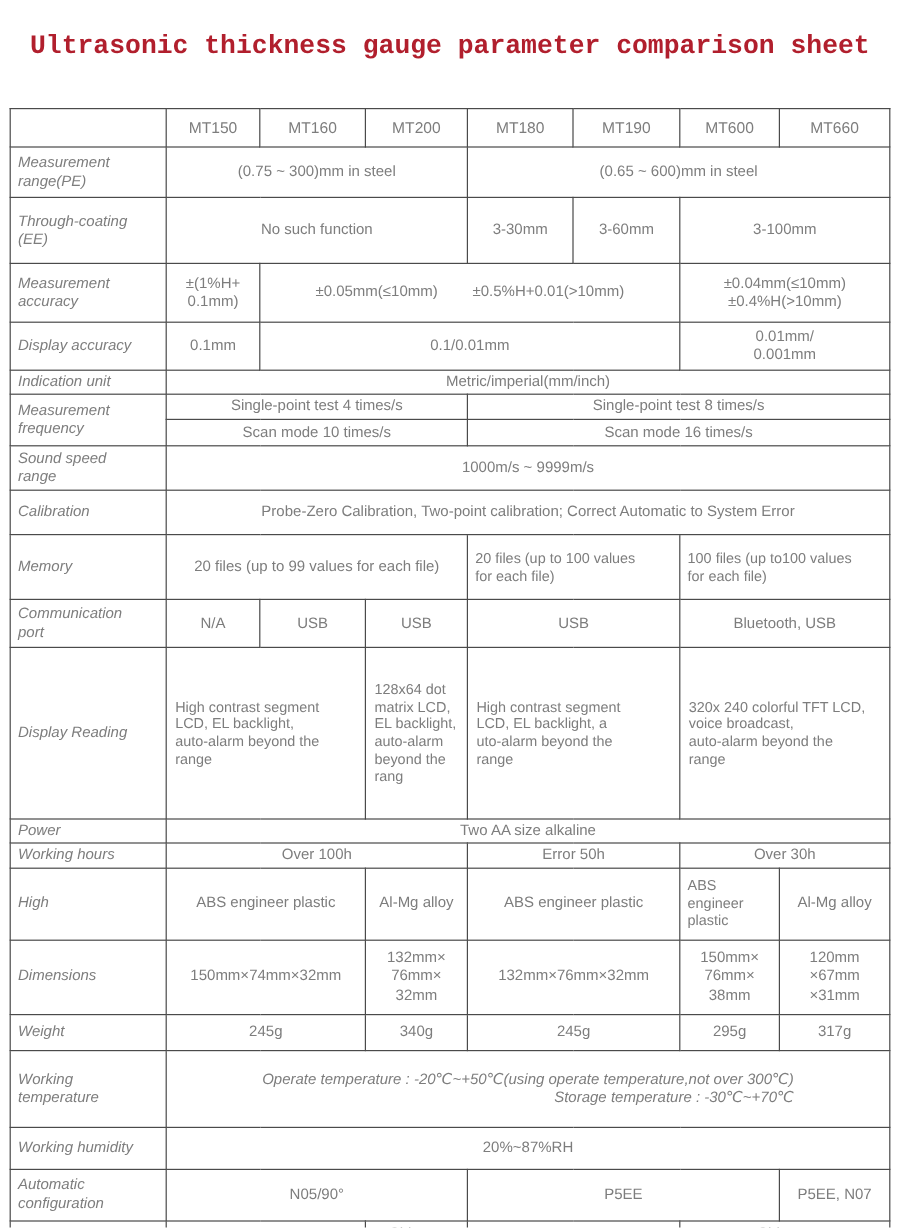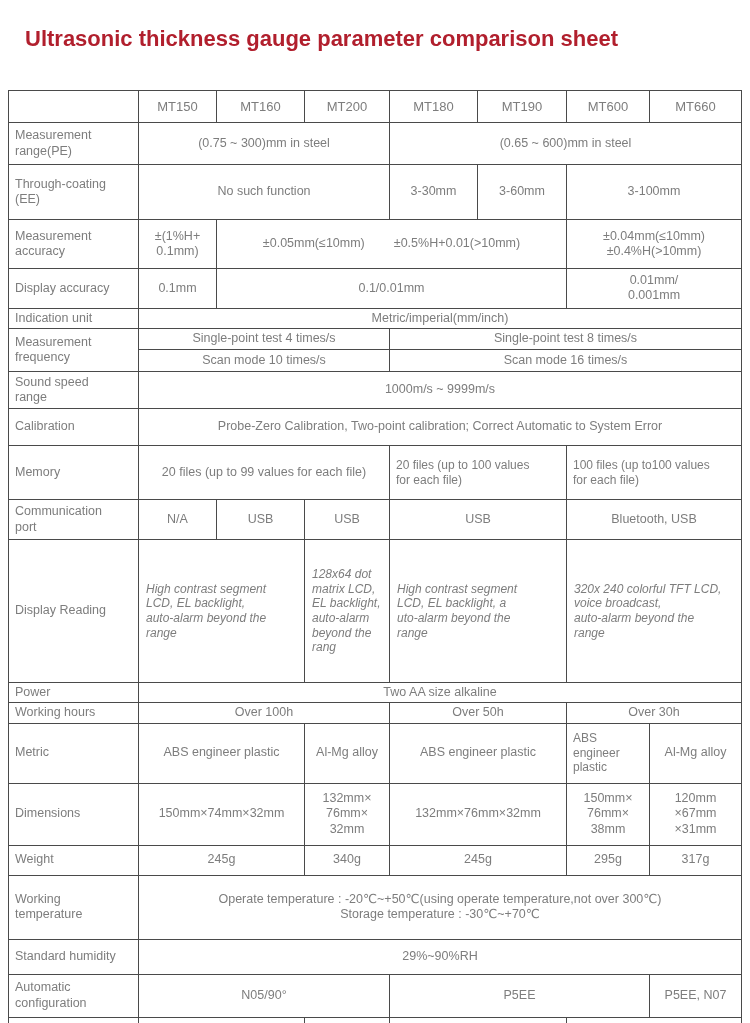--- a/index.html
+++ b/index.html
@@ -2,40 +2,40 @@
 <html><head>
 <meta charset="utf-8">
 <style>
   html,body{margin:0;padding:0;}
   body{
     width:750px;height:1023px;background:#ffffff;overflow:hidden;
     font-family:"Liberation Sans","DejaVu Sans",sans-serif;
     color:#7d7d7d;
   }
   .title{
-    font-family:Liberation Sans, sans-serif;
+    font-family:Liberation Mono, monospace;
     font-weight:bold;font-size:22px;line-height:26px;
     color:#b11f2d;margin:26px 0 0 25px;
   }
   table{
     border-collapse:collapse;table-layout:fixed;
     width:733px;margin:38px 0 0 8px;
   }
   td,th{
     border:1px solid #4a4a4a;
     font-weight:normal;font-size:12.5px;line-height:1.22;
     color:#7d7d7d;text-align:center;vertical-align:middle;
     padding:1px 3px;white-space:pre-line;overflow:hidden;
   }
   th{font-size:13px;}
-  td.lbl{text-align:left;padding:2px 4px 2px 6px;}
+  td.lbl{text-align:left;padding:2px 4px 2px 6px;font-style:italic;}
   td.tl{text-align:left;padding:2px 6px;font-size:12px;}
-  td.dr{text-align:left;padding:2px 7px;font-size:12px;font-style:italic;}
+  td.dr{text-align:left;padding:2px 7px;font-size:12px;}
   .sm{font-size:10.5px;}
-  .fit{width:fit-content;margin:0 auto;text-align:center;}
+  .fit{width:fit-content;margin:0 auto;text-align:right;font-style:italic;}
   .dual{display:flex;justify-content:center;align-items:flex-start;gap:29px;}
 </style>
 </head>
 <body>
 
 <div class="title">Ultrasonic thickness gauge parameter comparison sheet</div>
 
 <table>
   <colgroup>
     <col style="width:130px">
@@ -168,26 +168,26 @@
   </tr>
 
   <tr style="height:16px">
     <td class="lbl">Power</td>
     <td colspan="7">Two AA size alkaline</td>
   </tr>
 
   <tr style="height:17px">
     <td class="lbl">Working hours</td>
     <td colspan="3">Over 100h</td>
-    <td colspan="2">Over 50h</td>
+    <td colspan="2">Error 50h</td>
     <td colspan="2">Over 30h</td>
   </tr>
 
   <tr style="height:60px">
-    <td class="lbl">Metric</td>
+    <td class="lbl">High</td>
     <td colspan="2">ABS engineer plastic</td>
     <td>Al-Mg alloy</td>
     <td colspan="2">ABS engineer plastic</td>
     <td class="tl sm">ABS engineer
 plastic</td>
     <td>Al-Mg alloy</td>
   </tr>
 
   <tr style="height:62px">
     <td class="lbl">Dimensions</td>
@@ -216,22 +216,22 @@
   <tr style="height:45px">
     <td class="lbl">Working
 temperature</td>
     <td colspan="7">
       <div class="fit">Operate temperature : -20℃~+50℃(using operate temperature,not over 300℃)
 Storage temperature : -30℃~+70℃</div>
     </td>
   </tr>
 
   <tr style="height:35px">
-    <td class="lbl">Standard humidity</td>
-    <td colspan="7">29%~90%RH</td>
+    <td class="lbl">Working humidity</td>
+    <td colspan="7">20%~87%RH</td>
   </tr>
 
   <tr style="height:43px">
     <td class="lbl">Automatic
 configuration</td>
     <td colspan="3">N05/90°</td>
     <td colspan="3">P5EE</td>
     <td>P5EE, N07</td>
   </tr>
 

